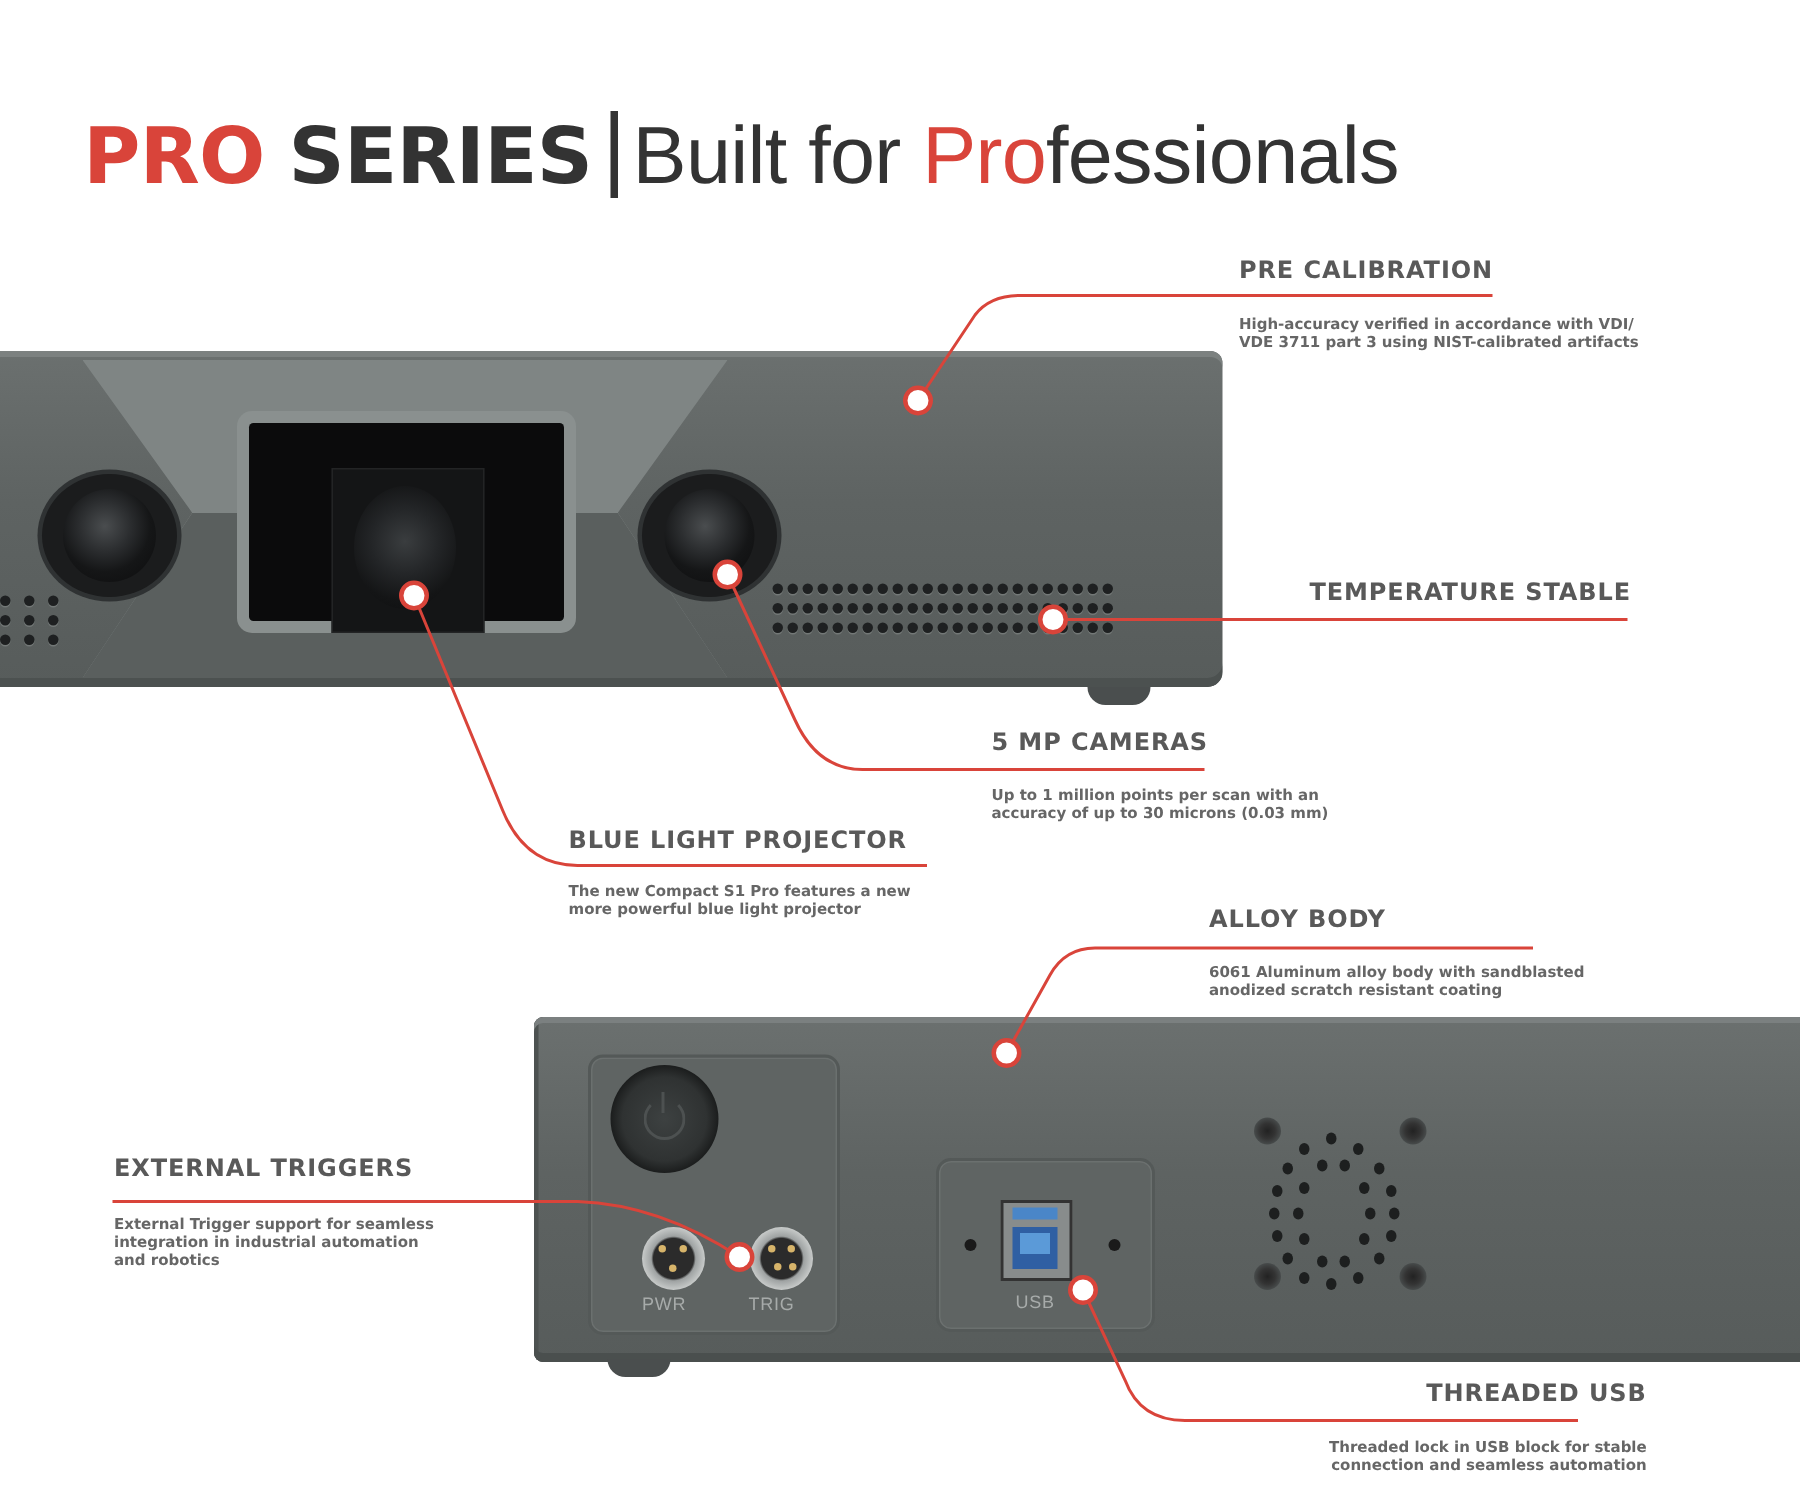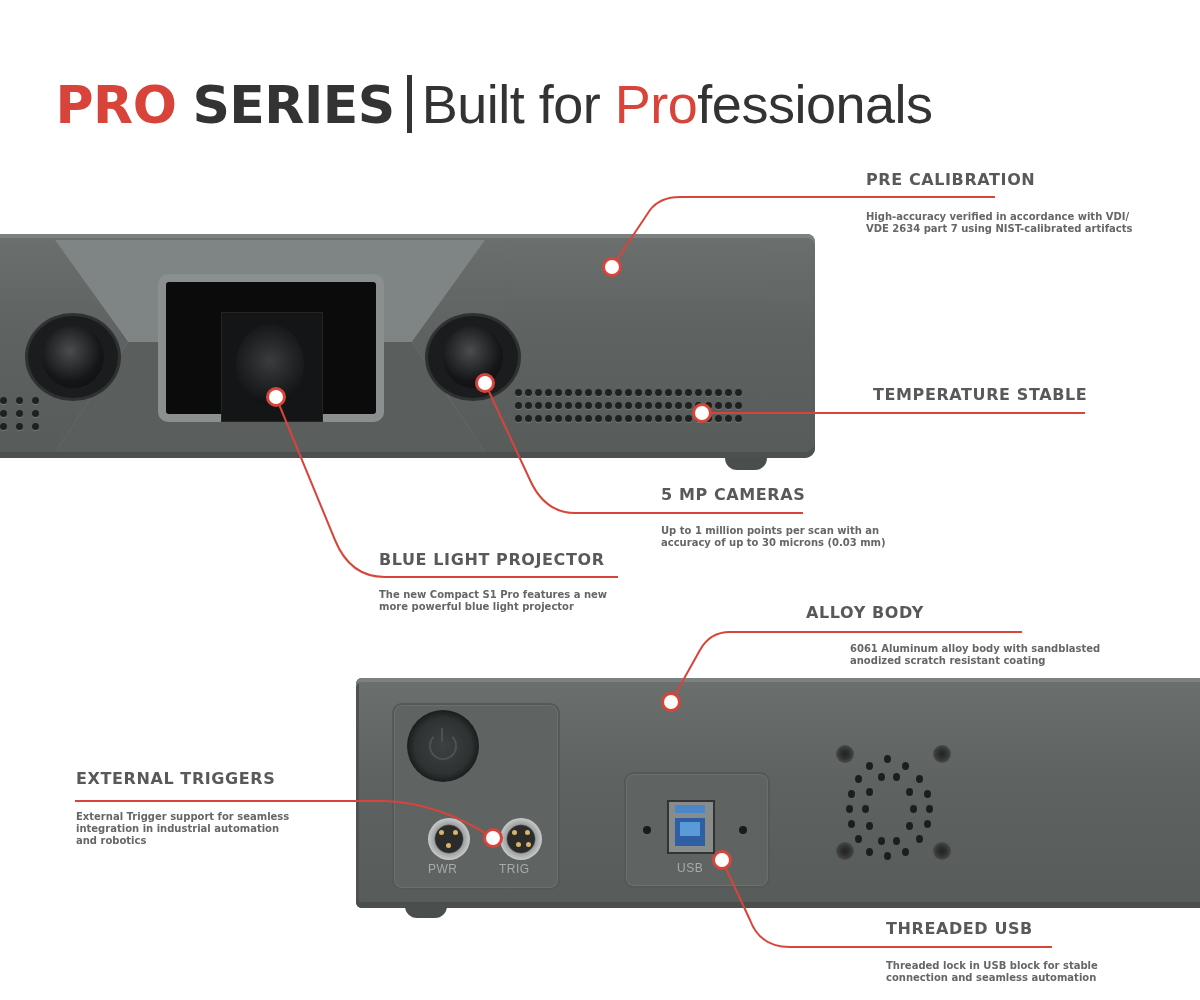--- a/index.html
+++ b/index.html
@@ -241,46 +241,46 @@
 </svg>
 
 <div class="dot" style="left:602px;top:257px;"></div>
 <div class="dot" style="left:692px;top:403px;"></div>
 <div class="dot" style="left:475px;top:373px;"></div>
 <div class="dot" style="left:266px;top:387px;"></div>
 <div class="dot" style="left:661px;top:692px;"></div>
 <div class="dot" style="left:483px;top:828px;"></div>
 <div class="dot" style="left:712px;top:850px;"></div>
 
-<div class="feat" style="left:866px;top:170px;">
+<div class="feat" style="left:826px;top:170px;">
   <h3>PRE CALIBRATION</h3>
   <p style="margin-top:22px;">High-accuracy verified in accordance with VDI/
-VDE 2634 part 7 using NIST-calibrated artifacts</p>
+VDE 3711 part 3 using NIST-calibrated artifacts</p>
 </div>
 <div class="feat" style="left:873px;top:385px;">
   <h3>TEMPERATURE STABLE</h3>
 </div>
 <div class="feat" style="left:661px;top:485px;">
   <h3>5 MP CAMERAS</h3>
   <p style="margin-top:21px;">Up to 1 million points per scan with an
  accuracy of up to 30 microns (0.03 mm)</p>
 </div>
 <div class="feat" style="left:379px;top:550px;">
   <h3>BLUE LIGHT PROJECTOR</h3>
   <p style="margin-top:20px;">The new Compact S1 Pro features a new
 more powerful blue light projector</p>
 </div>
 <div class="feat" style="left:806px;top:603px;">
   <h3>ALLOY BODY</h3>
-  <p style="margin-top:21px;margin-left:44px;">6061 Aluminum alloy body with sandblasted
+  <p style="margin-top:21px;">6061 Aluminum alloy body with sandblasted
 anodized scratch resistant coating</p>
 </div>
 <div class="feat" style="left:76px;top:769px;">
   <h3>EXTERNAL TRIGGERS</h3>
   <p style="margin-top:23px;">External Trigger support for seamless
 integration in industrial automation
 and robotics</p>
 </div>
-<div class="feat" style="left:886px;top:919px;">
+<div class="feat" style="left:886px;top:919px;text-align:right;">
   <h3>THREADED USB</h3>
   <p style="margin-top:22px;">Threaded lock in USB block for stable
 connection and seamless automation</p>
 </div>
 
 </body></html>

